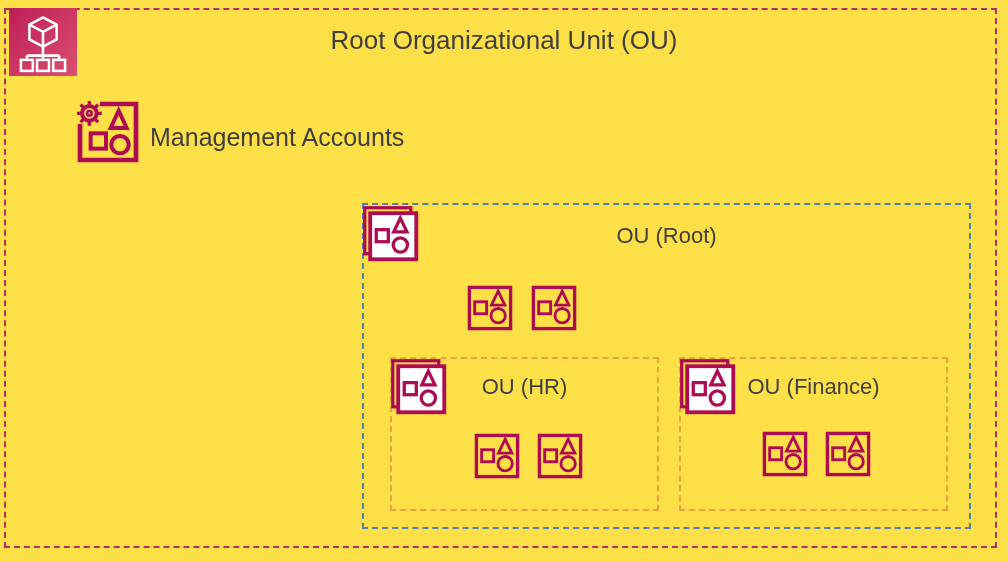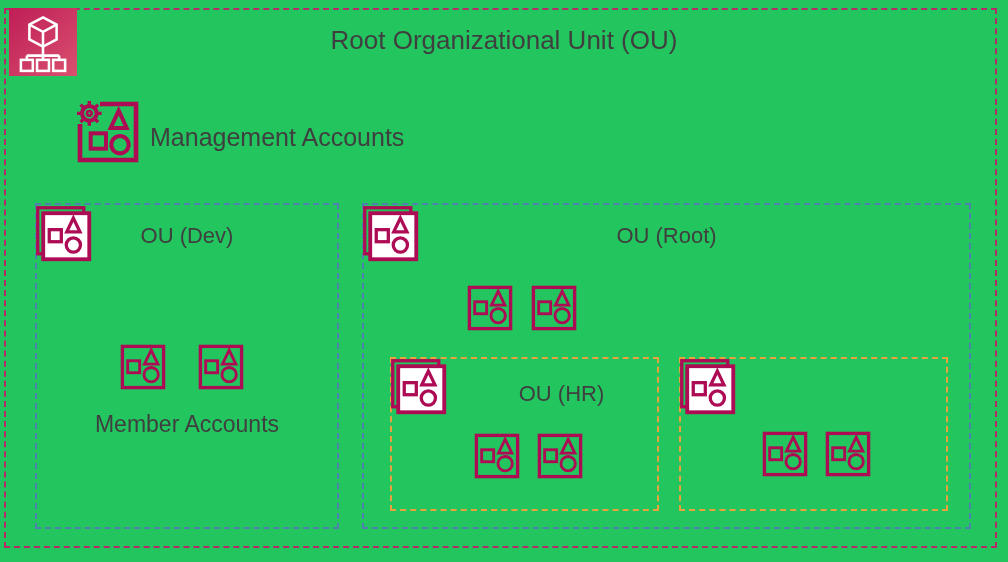--- a/index.html
+++ b/index.html
@@ -1,19 +1,19 @@
 <!DOCTYPE html>
 <html style="--root-border: #b52a68; --ou-blue-border: #4f80b0; --ou-orange-border: #eaa23d; --icon-color: #ae0b55; --logo-gradient-start: #bf1e56; --logo-gradient-end: #d9506f; --text-color: #3f3f3f;"><head>
 <meta charset="utf-8">
 <style>
   html,body { margin:0; padding:0; background:#ffffff; }
   .canvas {
     position:relative;
     width:1008px; height:562px;
-    background:#22c55e;
+    background:#fde047;
     font-family:"Liberation Sans", sans-serif;
     color:var(--text-color,#3f3f3f);
     overflow:hidden;
   }
   .box { position:absolute; box-sizing:border-box; }
   .root-box {
     left:4px; top:8px; width:993px; height:540px;
     border:2px dashed var(--root-border,#b52a68);
   }
   .blue-box  { border:2px dashed var(--ou-blue-border,#4f80b0); }
@@ -31,21 +31,21 @@
   .org-logo { position:absolute; left:8px; top:8px; width:70px; height:68px; }
 
   .mgmt-icon  { position:absolute; left:76px; top:100px; width:64px; height:64px; }
   .mgmt-label { position:absolute; left:150px; top:123px; font-size:25px; }
 
   .ou-corner-icon { position:absolute; left:-2px; top:0px; width:57px; height:57px; }
   .ou-label {
     position:absolute; left:0; top:18px; width:100%;
     text-align:center; font-size:22px;
   }
-  .sub .ou-label { top:22px;margin-left:37px; }
+  .sub .ou-label { top:15px; }
   .sub .ou-corner-icon { top:-1px; }
 
   .acct-row { position:absolute; display:flex; }
   .acct-icon { width:46px; height:46px; }
 
   .dev-accts  { left:83px;  top:139px; gap:32px; }
   .prod-accts { left:103px; top:80px;  gap:18px; }
   .hr-accts   { left:82px;  top:74px;  gap:17px; }
   .fin-accts  { left:81px;  top:72px;  gap:17px; }
 
@@ -118,35 +118,20 @@
     <use href="#sym-orglogo"></use>
   </svg>
 
   <div class="diagram-title">Root Organizational Unit (OU)</div>
 
   <svg class="mgmt-icon icon" viewBox="0 0 96 96">
     <use href="#sym-mgmt"></use>
   </svg>
   <div class="mgmt-label">Management Accounts</div>
 
-  <div class="box blue-box dev-box">
-    <svg class="ou-corner-icon icon" viewBox="0 0 104 104">
-      <use href="#sym-ou"></use>
-    </svg>
-    <div class="ou-label">OU (Dev)</div>
-    <div class="acct-row dev-accts">
-      <svg class="acct-icon icon" viewBox="0 0 96 96">
-          <use href="#sym-acct"></use>
-        </svg>
-      <svg class="acct-icon icon" viewBox="0 0 96 96">
-          <use href="#sym-acct"></use>
-        </svg>
-    </div>
-    <div class="member-accounts-label">Member Accounts</div>
-  </div>
 
   <div class="box blue-box prod-box">
     <svg class="ou-corner-icon icon" viewBox="0 0 104 104">
       <use href="#sym-ou"></use>
     </svg>
     <div class="ou-label">OU (Root)</div>
     <div class="acct-row prod-accts">
       <svg class="acct-icon icon" viewBox="0 0 96 96">
           <use href="#sym-acct"></use>
         </svg>
@@ -167,20 +152,21 @@
         <svg class="acct-icon icon" viewBox="0 0 96 96">
             <use href="#sym-acct"></use>
           </svg>
       </div>
     </div>
 
     <div class="box orange-box fin-box sub">
       <svg class="ou-corner-icon icon" viewBox="0 0 104 104">
         <use href="#sym-ou"></use>
       </svg>
+      <div class="ou-label">OU (Finance)</div>
       <div class="acct-row fin-accts">
         <svg class="acct-icon icon" viewBox="0 0 96 96">
             <use href="#sym-acct"></use>
           </svg>
         <svg class="acct-icon icon" viewBox="0 0 96 96">
             <use href="#sym-acct"></use>
           </svg>
       </div>
     </div>
   </div>

